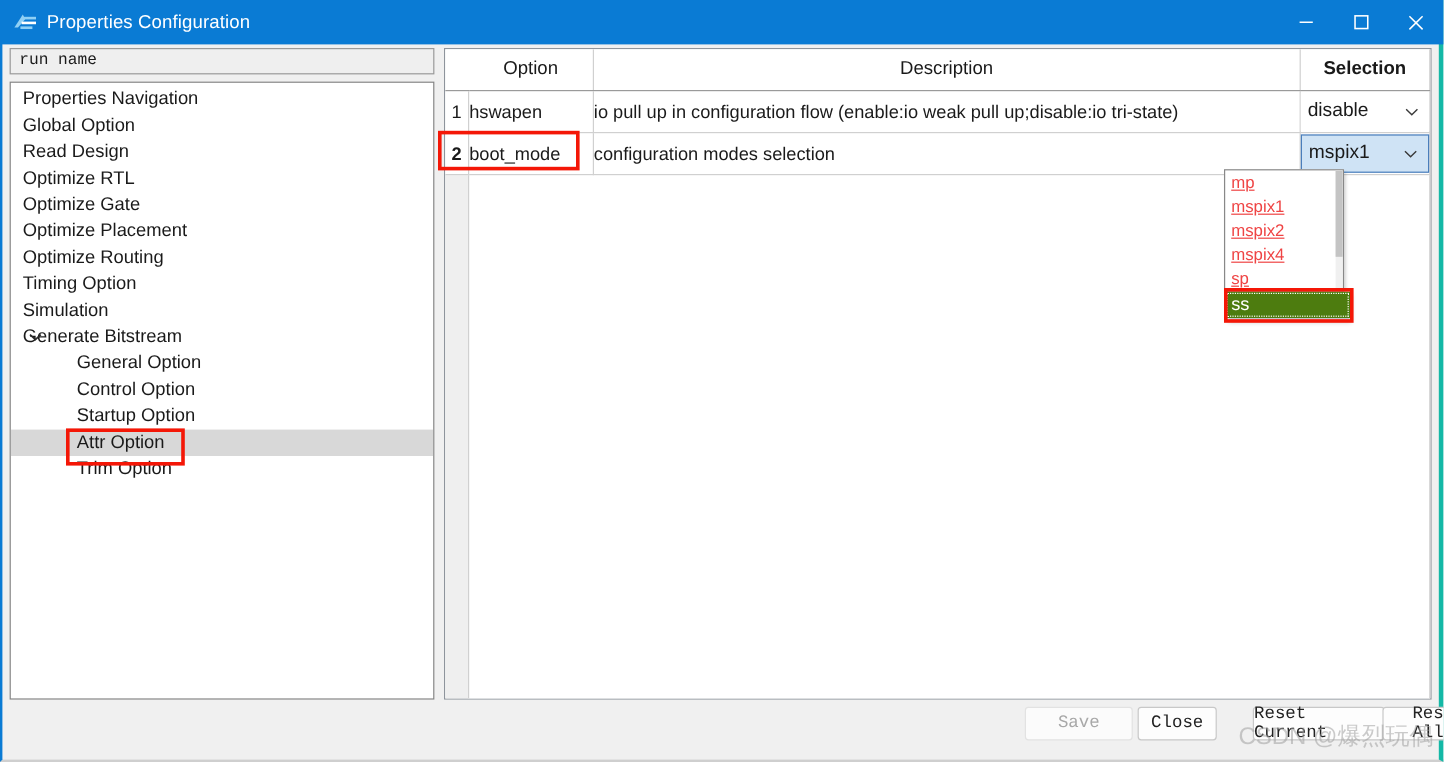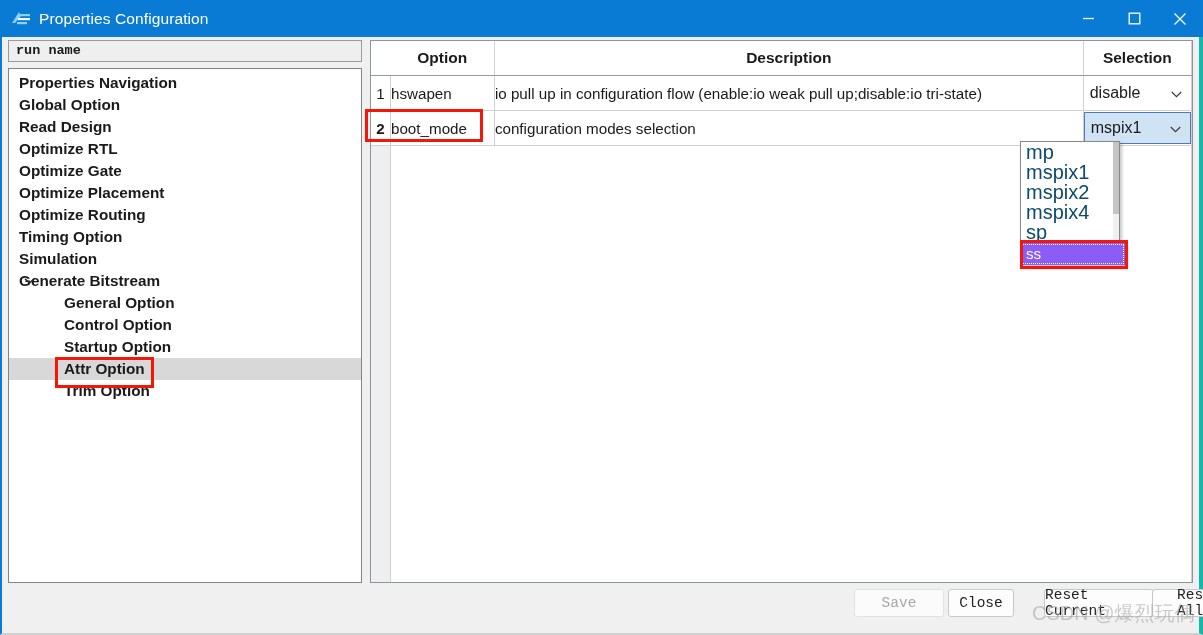--- a/index.html
+++ b/index.html
@@ -63,21 +63,20 @@
   }
   .win-btn svg { display: block; }
 
   
   .left-panel {
     position: absolute;
     left: 6px;
     top: 40px;
     width: 307px;
     height: 543px;
-    font-weight: bold;
   }
   .runname-box {
     box-sizing: border-box;
     width: 354px;
     height: 22px;
     background: #efefef;
     border: 1px solid #9a9a9a;
     font-family: "Liberation Mono", monospace;
     font-size: 13.5px;
     color: #1b1b1b;
@@ -148,21 +147,20 @@
   .col-desc   { width: 544px; }
   .col-sel    { width: 100px; }
 
   .hdr-row th {
     height: 34px;
     font-size: 15.5px;
     color: #1a1a1a;
     text-align: center;
     border-bottom: 1px solid #9a9a9a;
     background: #ffffff;
-    font-weight: bold;
   }
   .hdr-row th.gutter-hdr { border-right: none; background: #ffffff; }
   .hdr-sel { font-weight: bold !important; }
 
   .data-row td {
     height: 34px;
     font-size: 15.2px;
     color: #1a1a1a;
     background: #ffffff;
   }
@@ -217,24 +215,25 @@
     border: 1px solid #888888;
     box-sizing: border-box;
     height: 102px;
     overflow: hidden;
     z-index: 40;
     box-shadow: 2px 2px 3px rgba(0,0,0,0.22);
   }
   .dd-item {
     height: 20px;
     line-height: 20px;
-    font-size: 20px;
-    color: #0c4a6e;
+    font-size: 14px;
+    color: #ef4444;
     padding-left: 5px;
     white-space: nowrap;
+    text-decoration: underline;
   }
   .dd-scroll {
     position: absolute;
     right: 0;
     top: 0;
     width: 6px;
     height: 100%;
     background: #f0f0f0;
   }
   .dd-thumb {
@@ -245,21 +244,21 @@
     height: 72px;
     background: #c4c4c4;
   }
   
   .dd-selected {
     position: absolute;
     left: 1019px;
     top: 243px;
     width: 104px;
     height: 22px;
-    background: #8b5cf6;
+    background: #4d7c0f;
     color: #ffffff;
     font-size: 15.2px;
     line-height: 21px;
     padding-left: 5px;
     box-sizing: border-box;
     outline: 1px dotted #ffffff;
     outline-offset: -2px;
     z-index: 42;
     box-shadow: 2px 3px 4px rgba(0,0,0,0.25);
   }

